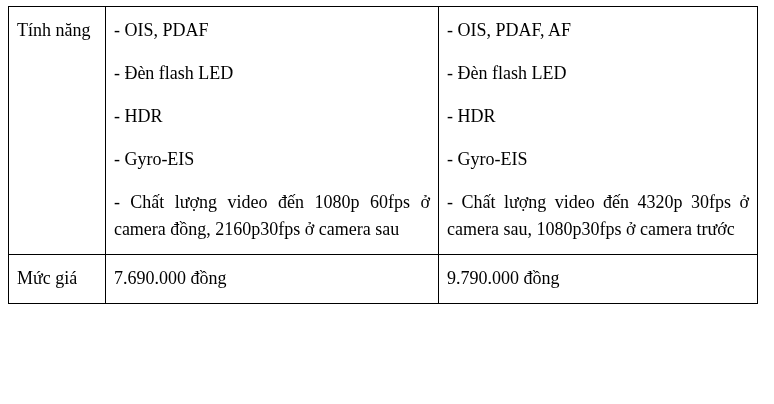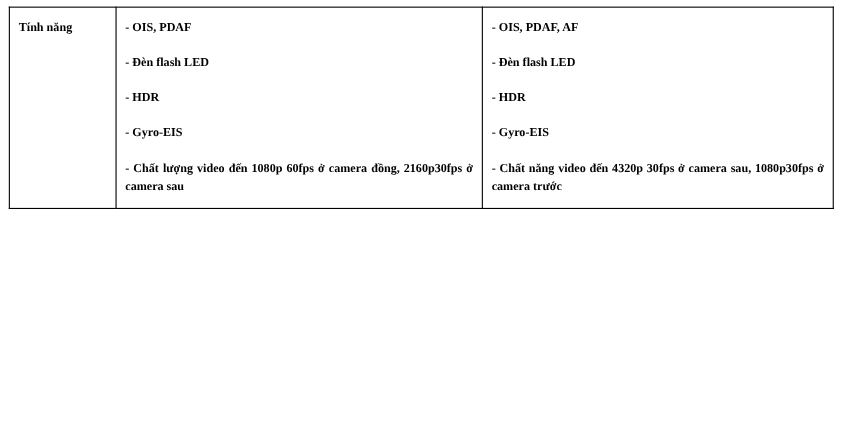--- a/index.html
+++ b/index.html
@@ -17,23 +17,22 @@
   .spec-table {
     border-collapse: collapse;
     width: 750px;
     margin: 6px 0 0 8px;
     table-layout: fixed;
   }
   .spec-table td {
     border: 1px solid #000000;
     vertical-align: top;
     padding: 10px 8px 10px 8px;
-    font-size: 11px;
+    font-size: 18px;
     line-height: 1.55;
-    font-weight: bold;
   }
   .col-label { width: 96px; }
   .col-a { width: 330px; }
   .col-b { width: 316px; }
 
   .cell-label {
     padding-top: 11px;
   }
   .feature-list p {
     margin: 0 0 15px 0;
@@ -66,17 +65,22 @@
         <p>- Đèn flash LED</p>
         <p>- HDR</p>
         <p>- Gyro-EIS</p>
         <p class="justified">- Chất lượng video đến 1080p 60fps ở camera đồng, 2160p30fps ở camera sau</p>
       </td>
       <td class="feature-list">
         <p>- OIS, PDAF, AF</p>
         <p>- Đèn flash LED</p>
         <p>- HDR</p>
         <p>- Gyro-EIS</p>
-        <p class="justified">- Chất năng video đến 4320p 30fps ở camera sau, 1080p30fps ở camera trước</p>
+        <p class="justified">- Chất lượng video đến 4320p 30fps ở camera sau, 1080p30fps ở camera trước</p>
       </td>
+    </tr>
+    <tr>
+      <td class="cell-label single-line">Mức giá</td>
+      <td class="single-line">7.690.000 đồng</td>
+      <td class="single-line">9.790.000 đồng</td>
     </tr>
   </tbody>
 </table>
 
 </body></html>

